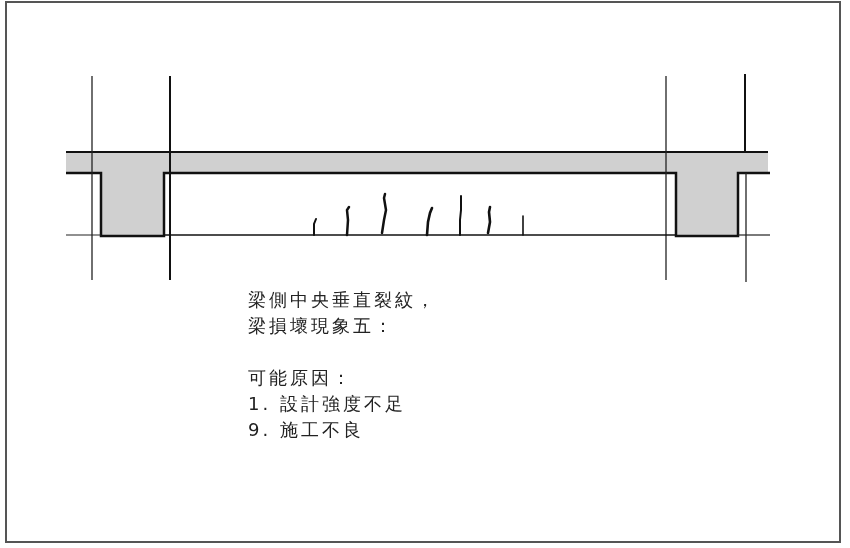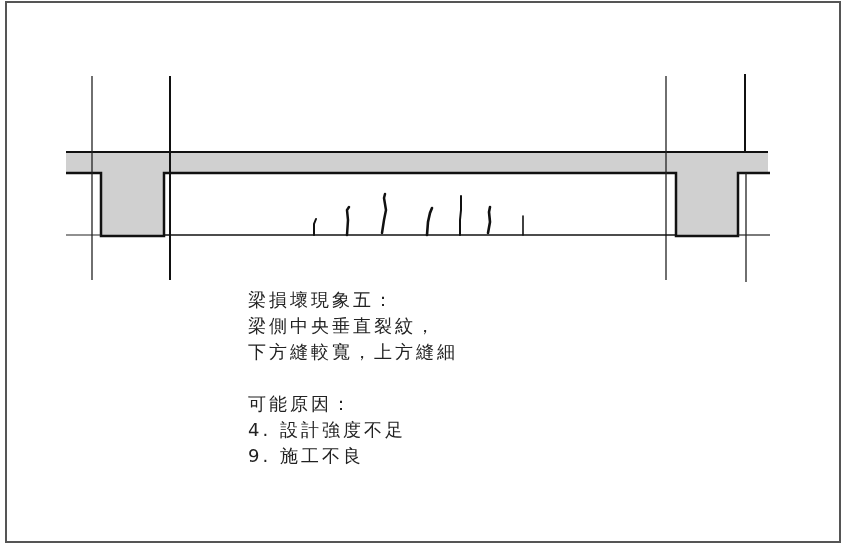--- a/index.html
+++ b/index.html
@@ -51,20 +51,19 @@
     <path d="M347,235 L348,220 L347,210 L349,207" stroke-width="2.5"></path>
     <path d="M382,233 L384,220 L386,210 L384,198 L385,194" stroke-width="2.5"></path>
     <path d="M427,235 L428,222 L430,213 L432,208" stroke-width="2.6"></path>
     <path d="M460,235 L460,220 L461,210 L461,196" stroke-width="2"></path>
     <path d="M488,233 L490,222 L489,212 L490,207" stroke-width="2.6"></path>
     <path d="M523,235 L523,216" stroke-width="1.6"></path>
   </g>
 </svg>
 
 <div class="notes">
+  <div class="line">梁側中央垂直裂紋，</div>
   <div class="line">梁損壞現象五：</div>
-  <div class="line">梁側中央垂直裂紋，</div>
-  <div class="line">下方縫較寬，上方縫細</div>
   <div class="gap"></div>
   <div class="line">可能原因：</div>
-  <div class="line">4. 設計強度不足</div>
+  <div class="line">1. 設計強度不足</div>
   <div class="line">9. 施工不良</div>
 </div>
 
 </body></html>

